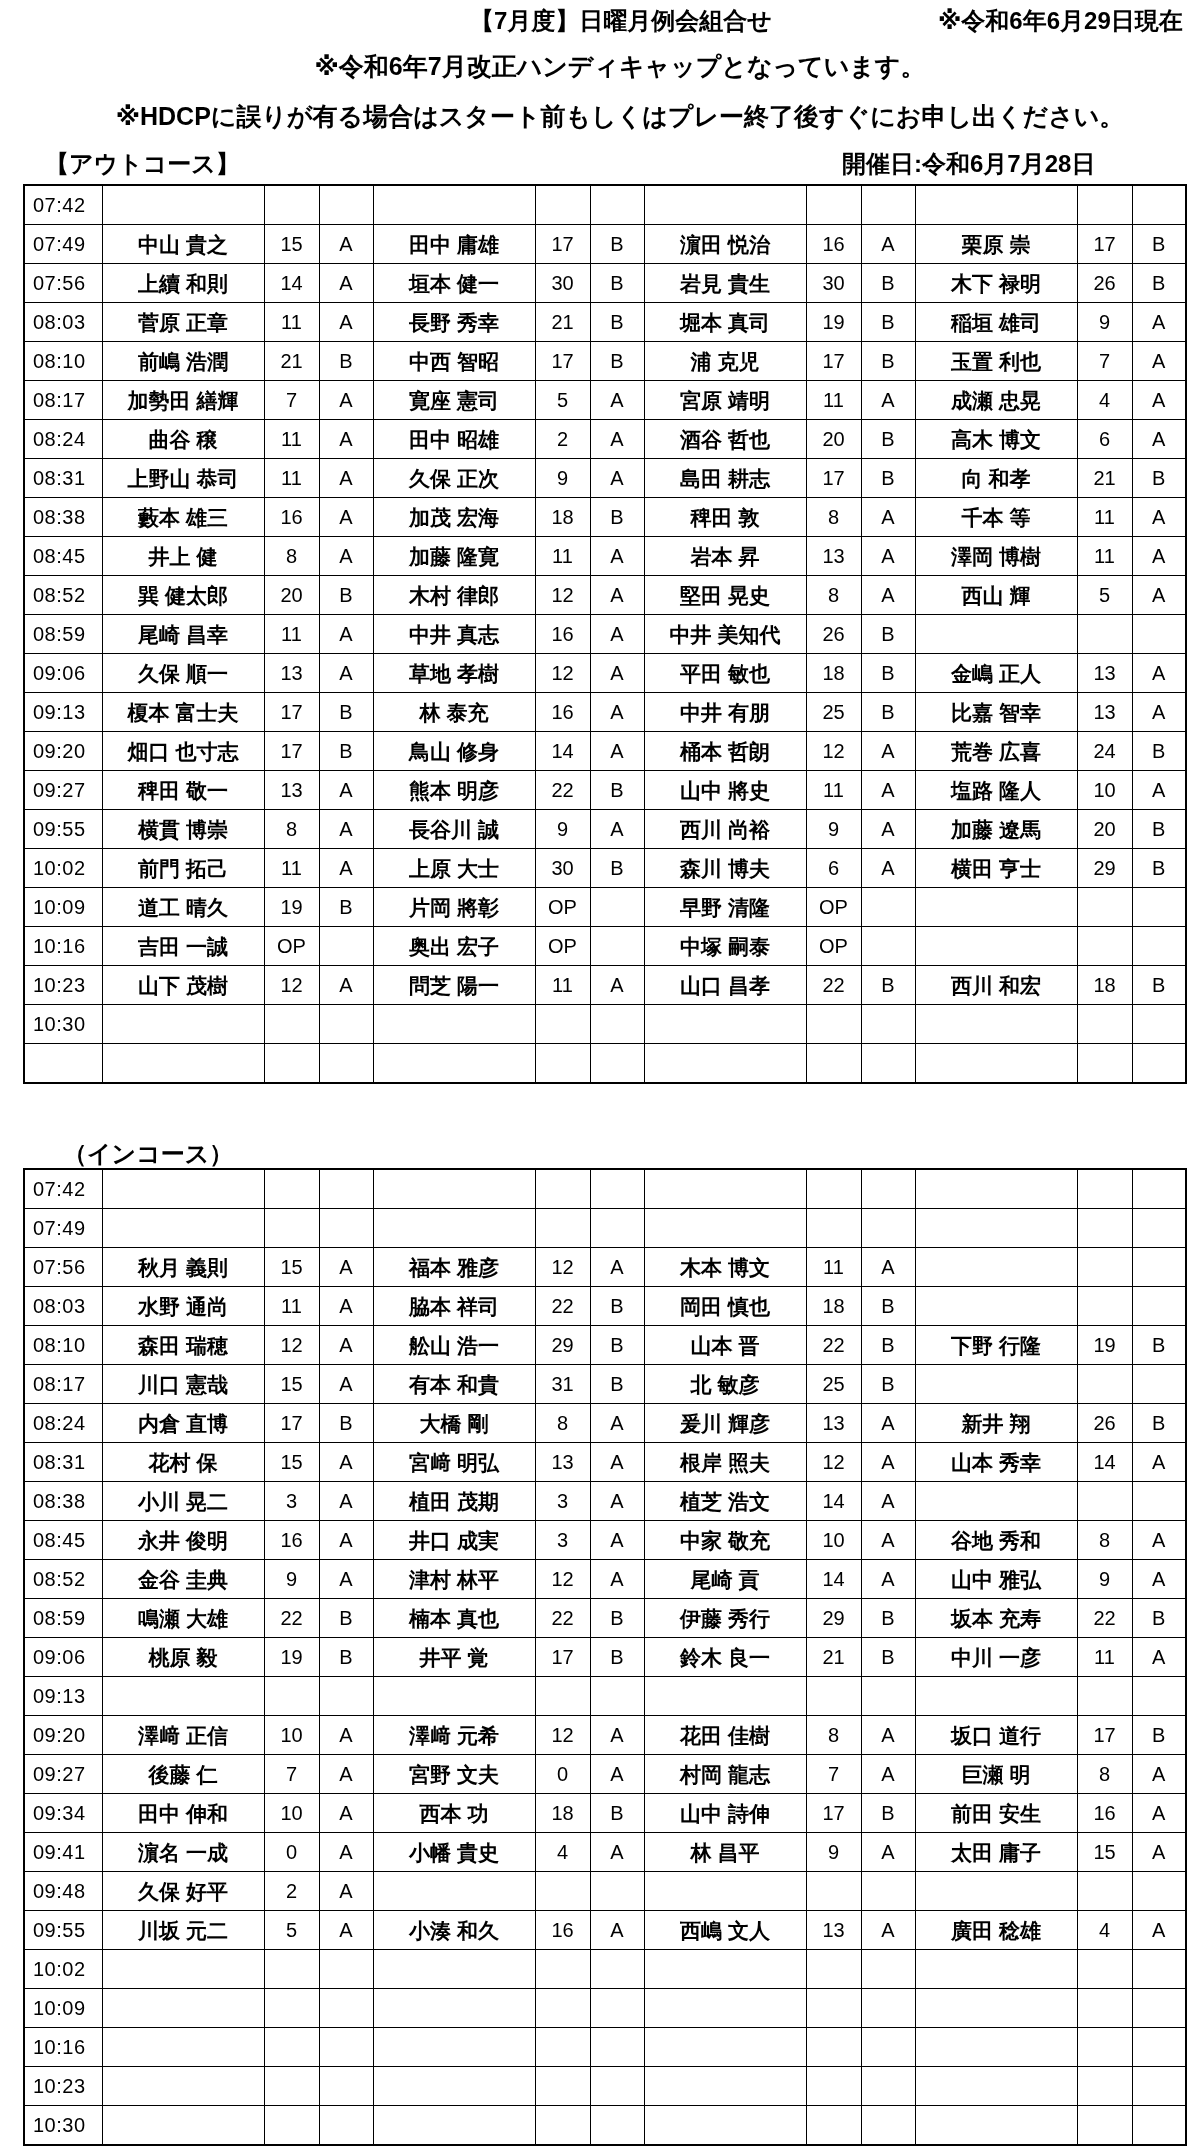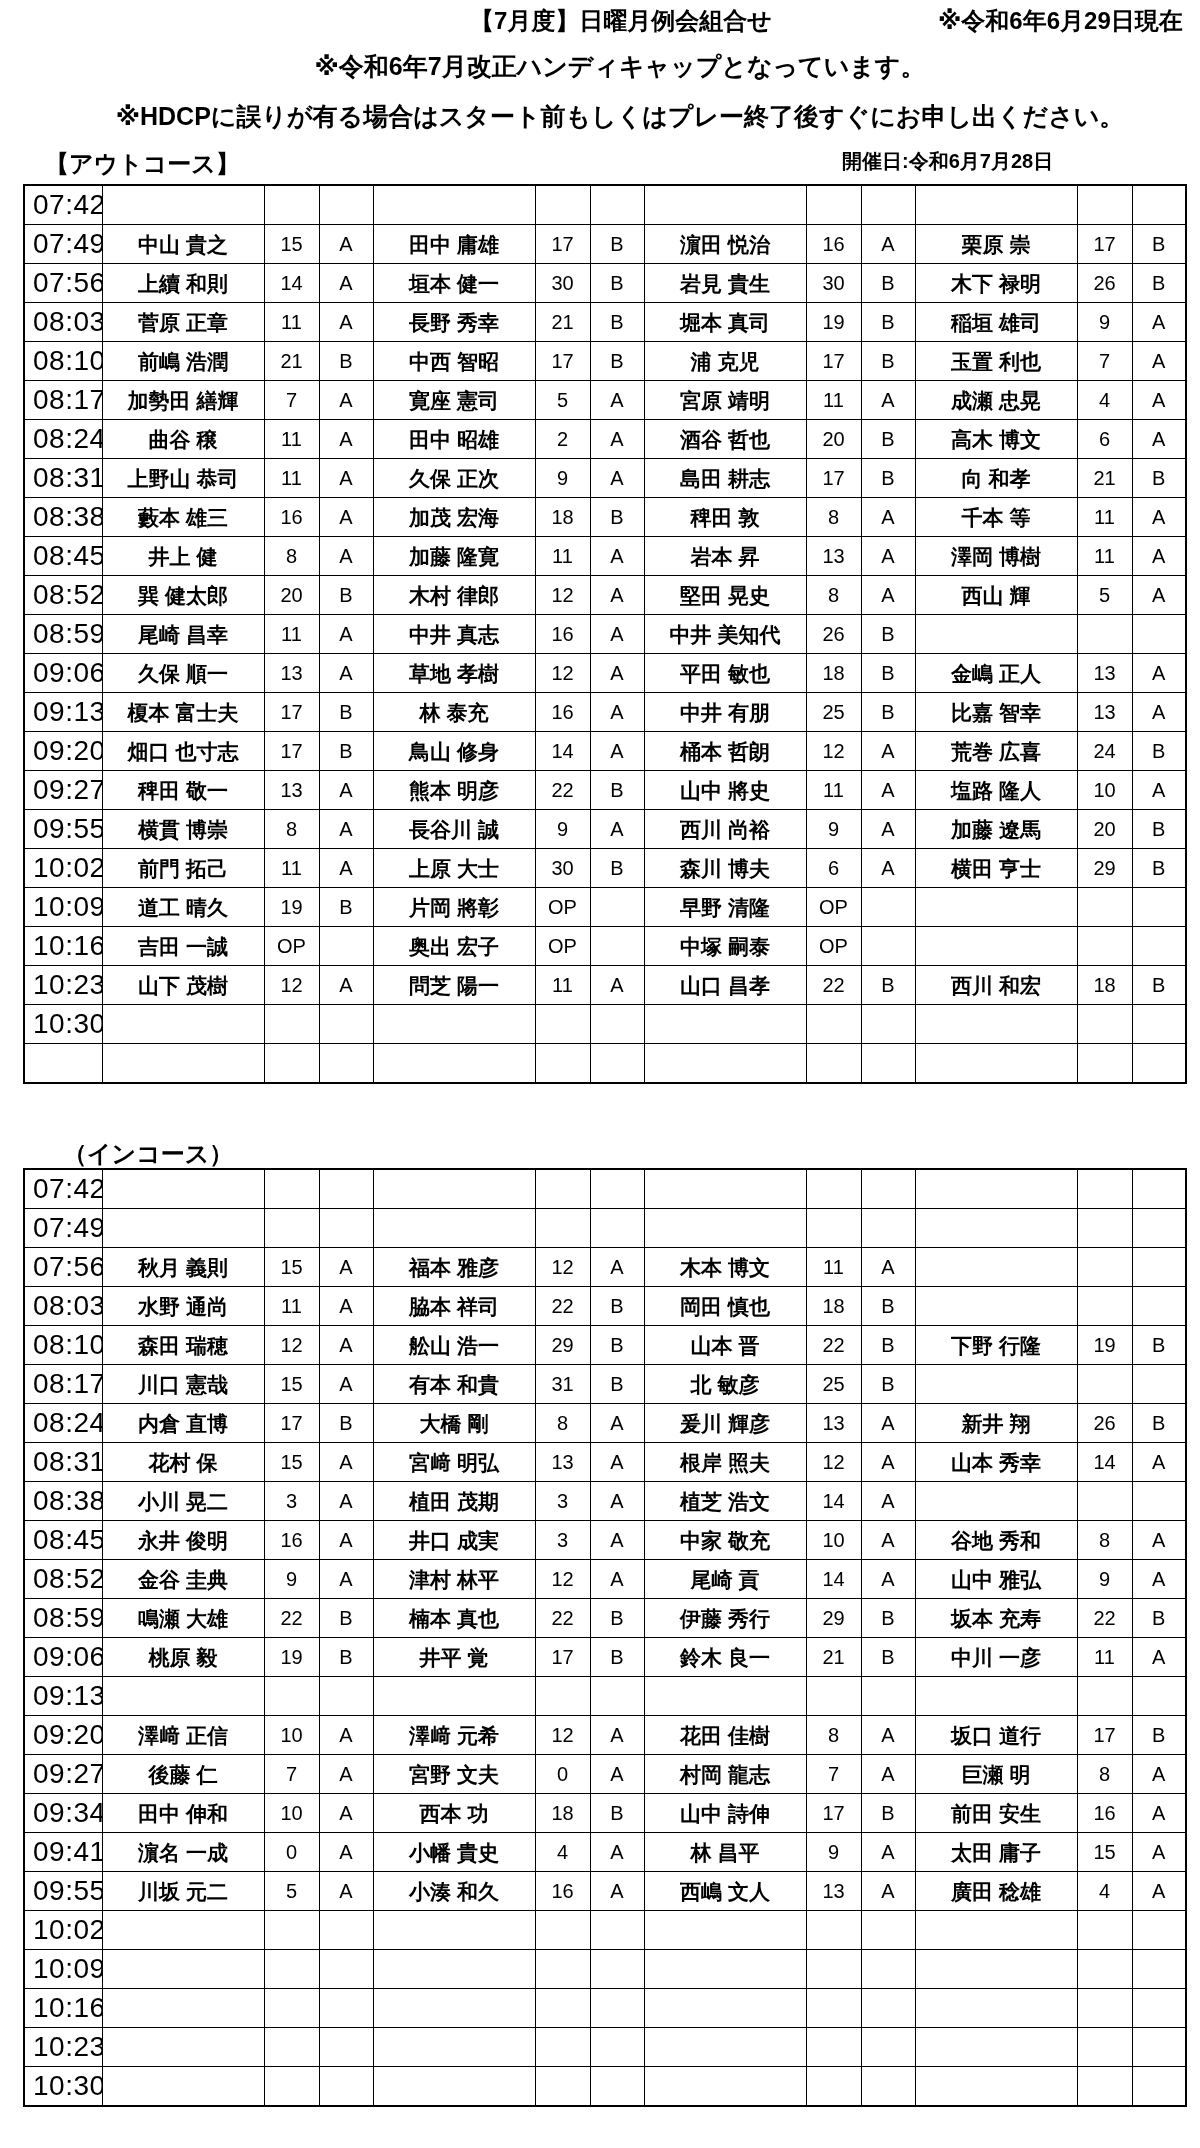--- a/index.html
+++ b/index.html
@@ -13,21 +13,21 @@
     color: #000;
   }
   .page { position: absolute; inset: 0; }
 
   .hdr-title   { position: absolute; top: 5px;  left: 470px;  font-size: 24px; font-weight: 700; letter-spacing: 0px; white-space: nowrap; }
   .hdr-asof    { position: absolute; top: 5px;  left: 938px;  font-size: 24px; font-weight: 700; white-space: nowrap; text-align: right; }
   .hdr-note1   { position: absolute; top: 50px; left: 0; width: 1240px; text-align: center; font-size: 25px; font-weight: 700; white-space: nowrap; }
   .hdr-note2   { position: absolute; top: 100px; left: 0; width: 1240px; text-align: center; font-size: 25px; font-weight: 700; white-space: nowrap; }
 
   .sec-label-out { position: absolute; top: 148px;  left: 45px;  font-size: 24px; font-weight: 700; white-space: nowrap; text-align: right; }
-  .sec-date      { position: absolute; top: 148px;  left: 842px; font-size: 20px; font-weight: 700; white-space: nowrap; }
+  .sec-date      { position: absolute; top: 148px;  left: 842px; font-size: 24px; font-weight: 700; white-space: nowrap; }
   .sec-label-in  { position: absolute; top: 1138px; left: 63px;  font-size: 24px; font-weight: 700; white-space: nowrap; text-align: center; }
 
   table.pairing {
     position: absolute;
     left: 23px;
     width: 1163px;
     border-collapse: collapse;
     table-layout: fixed;
     border: 2px solid #000;
     background: #fff;
@@ -43,21 +43,21 @@
     white-space: nowrap;
     vertical-align: middle;
     text-align: center;
     font-size: 21px;
     font-weight: 600;
     line-height: 1;
   }
   table.pairing td.time {
     text-align: left;
     padding-left: 8px;
-    font-size: 28px;
+    font-size: 20px;
     font-weight: 500;
     letter-spacing: 0.5px;
     margin-left: 33px;
   }
   table.pairing td.pnum, table.pairing td.pcls {
     font-size: 20px;
     font-weight: 500;
   }
 </style>
 </head>
@@ -721,20 +721,35 @@
           <td class="pnum">4</td>
           <td class="pcls">A</td>
           <td class="pname">林 昌平</td>
           <td class="pnum">9</td>
           <td class="pcls">A</td>
           <td class="pname">太田 庸子</td>
           <td class="pnum">15</td>
           <td class="pcls">A</td>
         </tr>
         <tr>
+          <td class="time">09:48</td>
+          <td class="pname">久保 好平</td>
+          <td class="pnum">2</td>
+          <td class="pcls">A</td>
+          <td class="pname"></td>
+          <td class="pnum"></td>
+          <td class="pcls"></td>
+          <td class="pname"></td>
+          <td class="pnum"></td>
+          <td class="pcls"></td>
+          <td class="pname"></td>
+          <td class="pnum"></td>
+          <td class="pcls"></td>
+        </tr>
+        <tr>
           <td class="time">09:55</td>
           <td class="pname">川坂 元二</td>
           <td class="pnum">5</td>
           <td class="pcls">A</td>
           <td class="pname">小湊 和久</td>
           <td class="pnum">16</td>
           <td class="pcls">A</td>
           <td class="pname">西嶋 文人</td>
           <td class="pnum">13</td>
           <td class="pcls">A</td>

